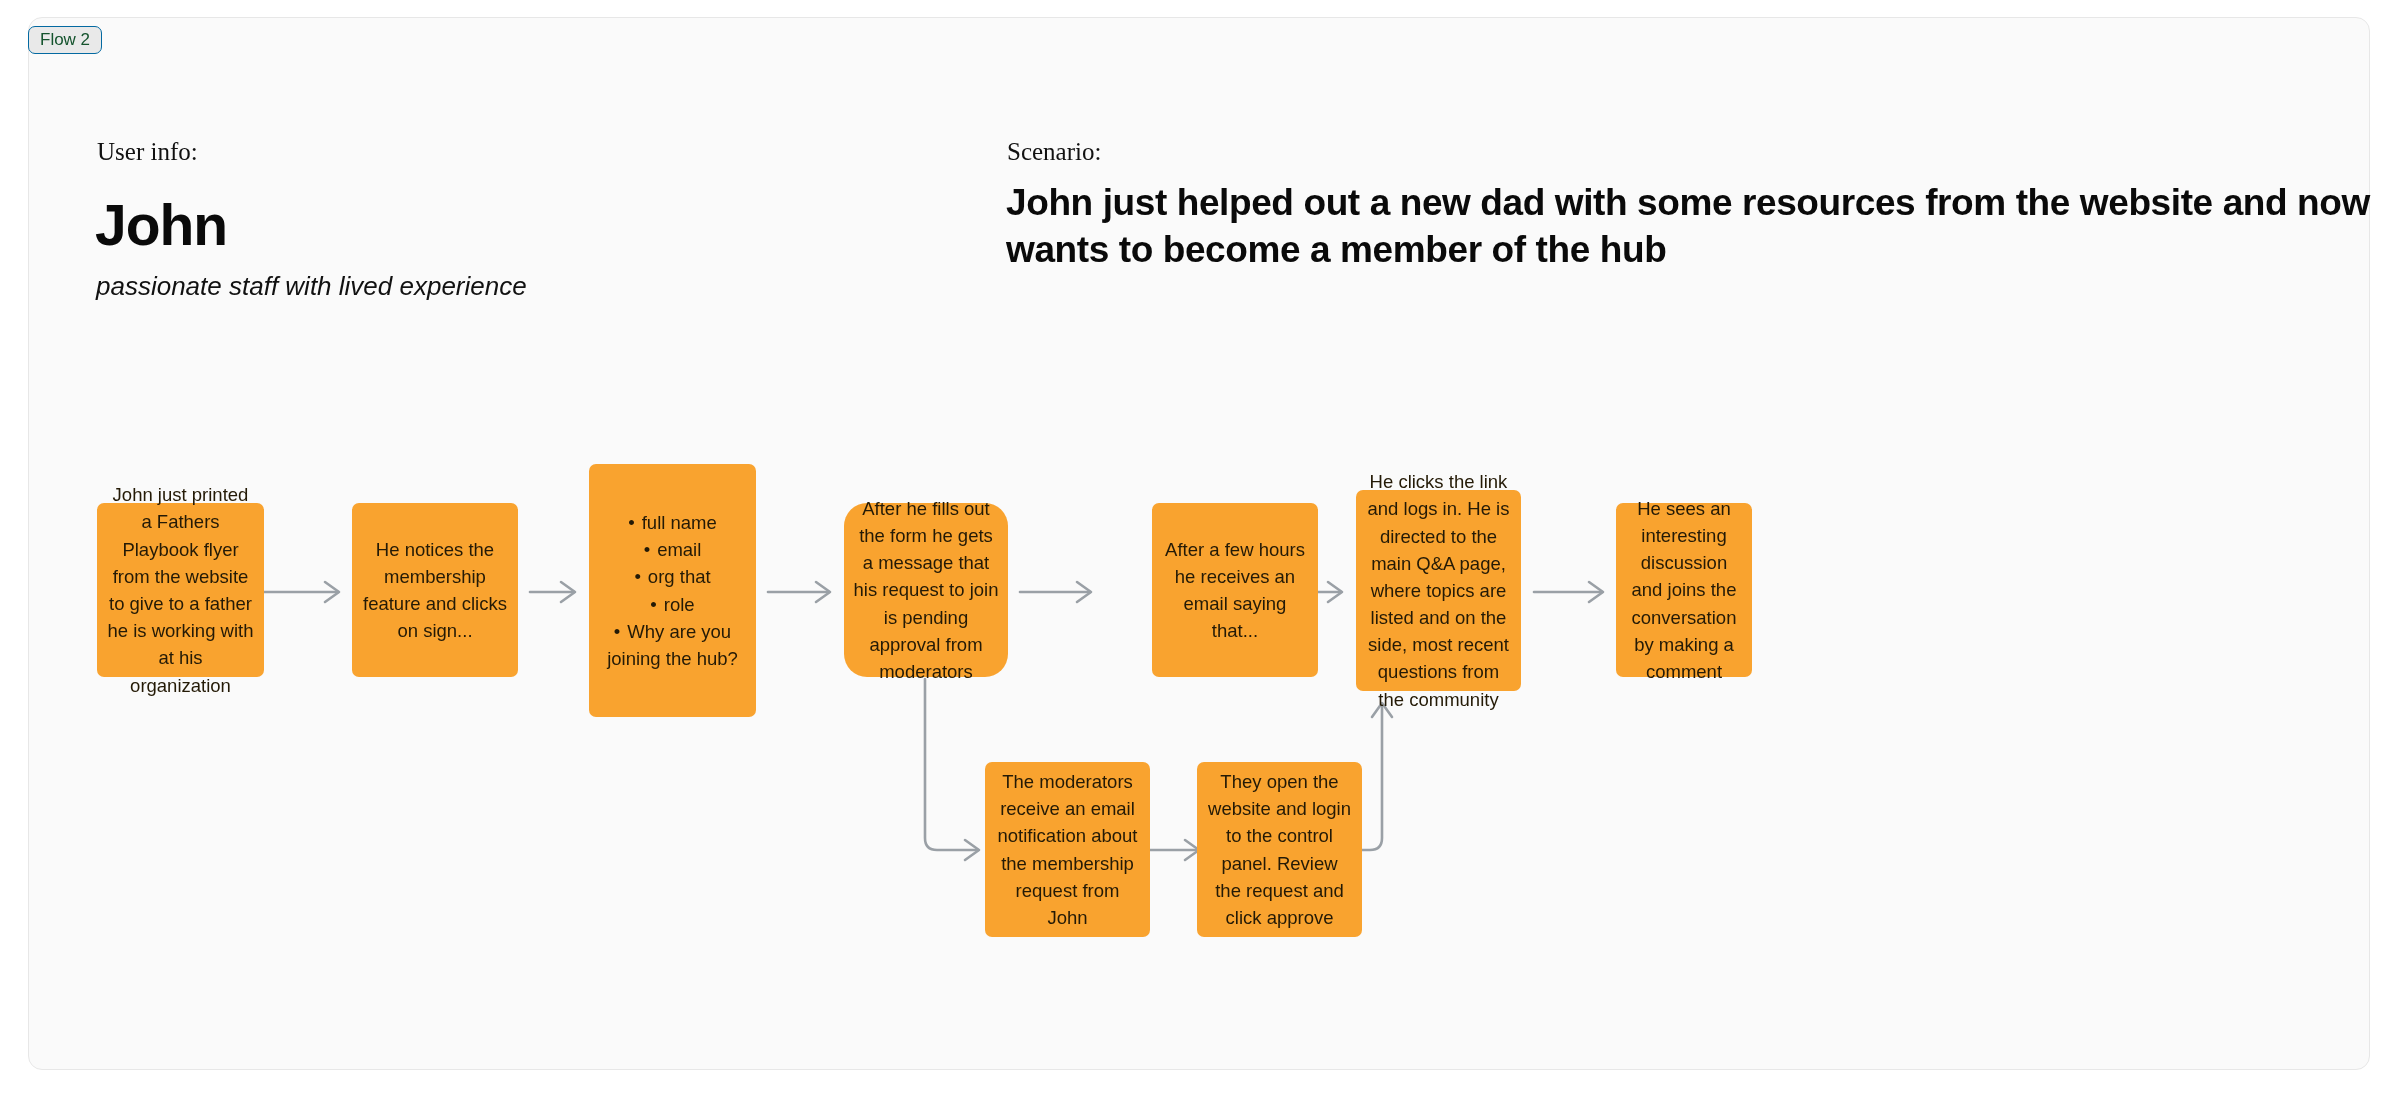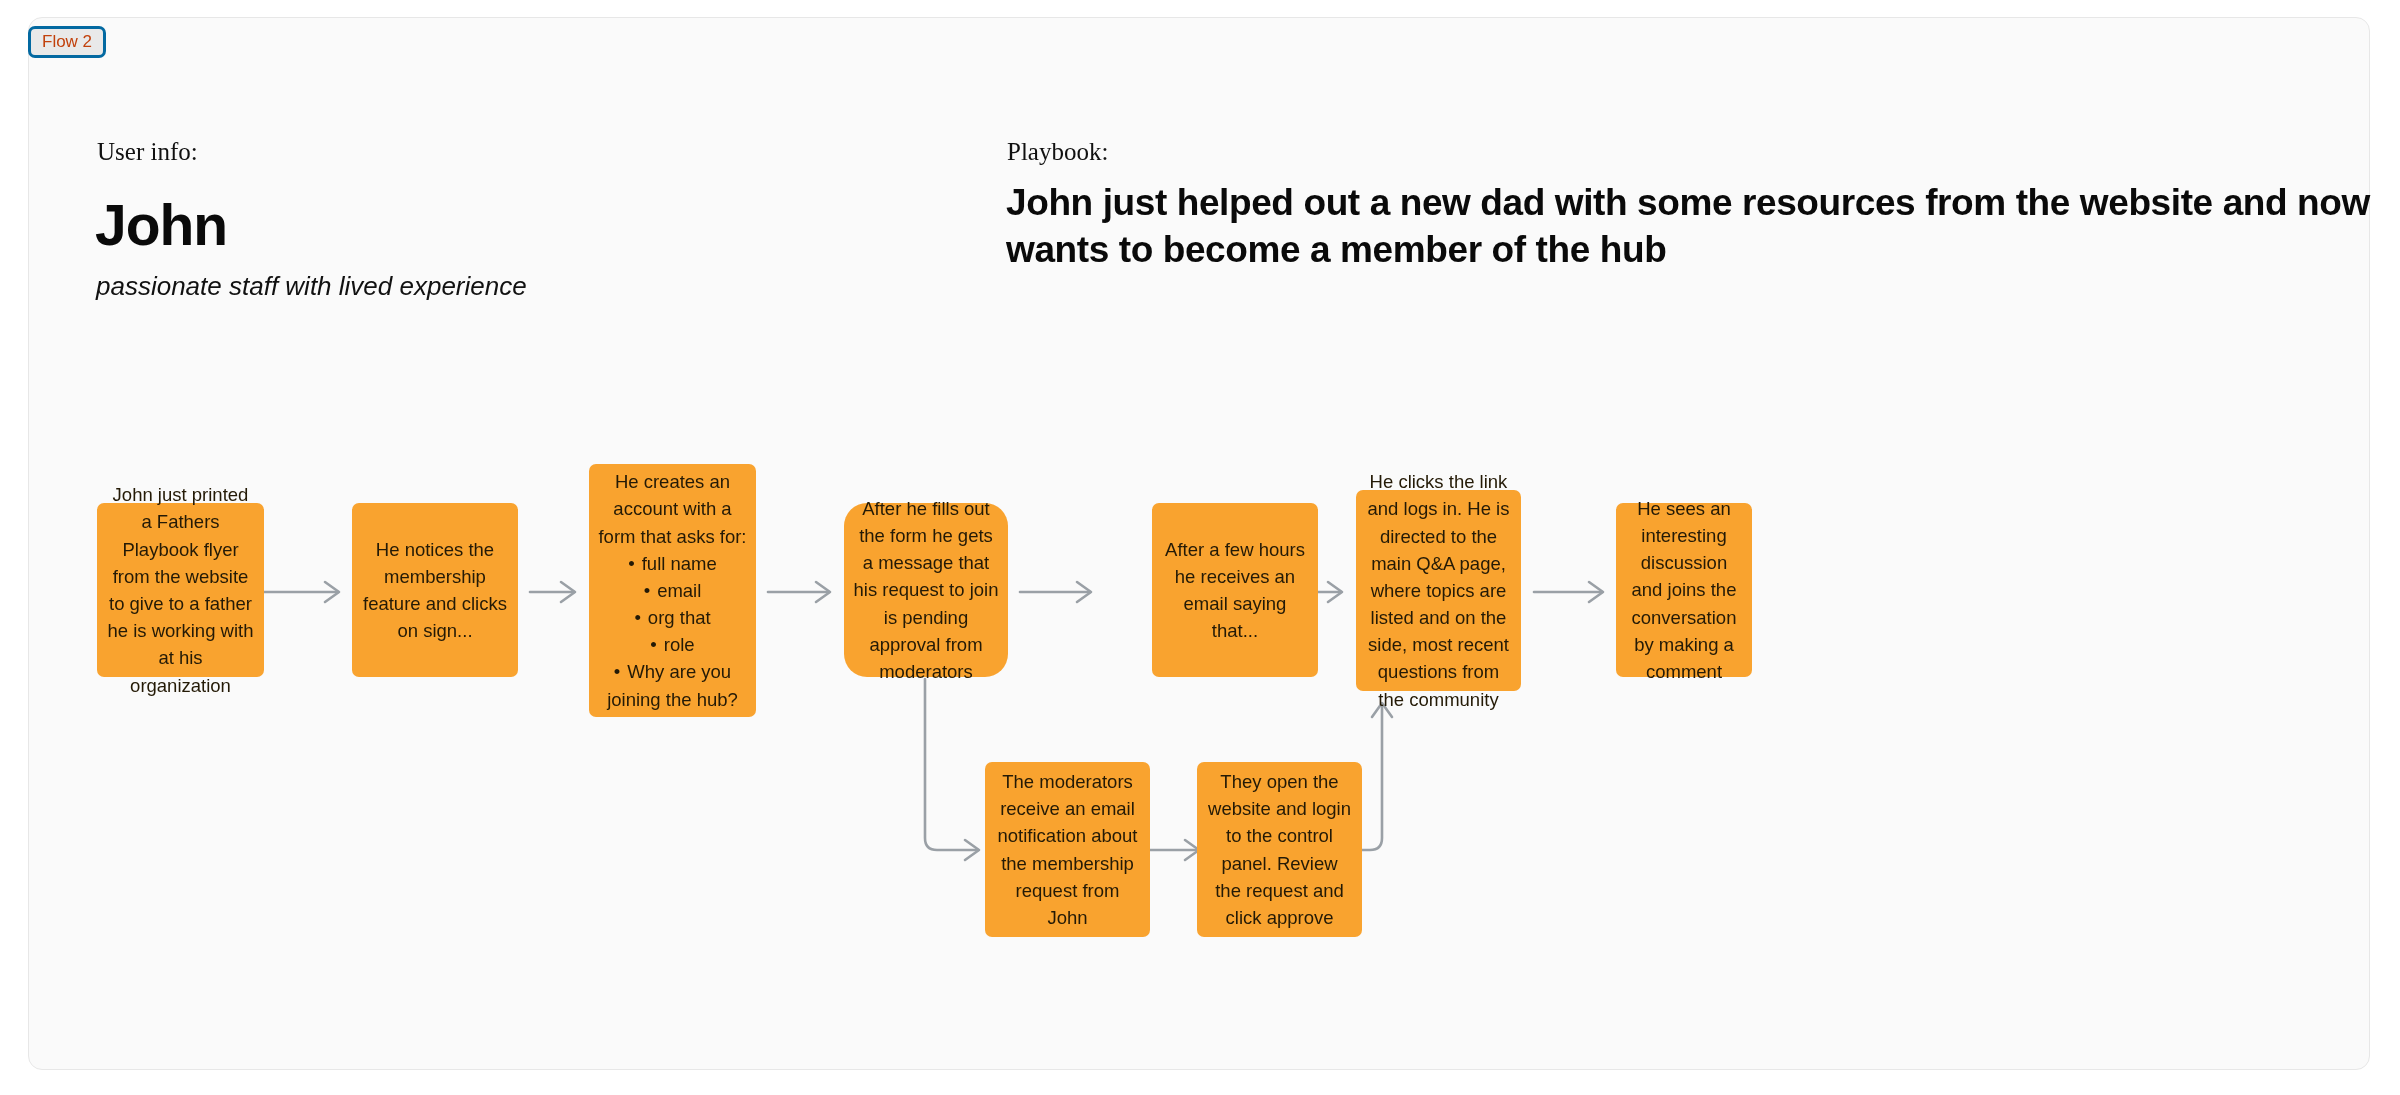--- a/index.html
+++ b/index.html
@@ -1,21 +1,21 @@
 <!DOCTYPE html>
 <html><head>
 <meta charset="utf-8">
 <style>
   html,body{margin:0;padding:0;background:#ffffff;}
   body{width:2400px;height:1095px;font-family:"Liberation Sans",sans-serif;overflow:hidden;}
   #frame{position:absolute;left:28px;top:17px;width:2342px;height:1053px;background:#FAFAFA;
          border:1px solid #E7E7E7;border-radius:14px;box-sizing:border-box;}
-  #flow-badge{position:absolute;left:28px;top:26px;background:#E9E9E9;color:#c2410c;
+  #flow-badge{position:absolute;left:28px;top:26px;background:#E9E9E9;color:#14532d;
          font-size:17px;padding:4px 11px 5px;border-radius:7px;line-height:1;
-         border:3px solid #0369a1;z-index:5;font-family:"Liberation Sans",sans-serif;}
+         border:1px solid #0369a1;z-index:5;font-family:"Liberation Sans",sans-serif;}
   .lbl{position:absolute;font-size:25px;color:#111111;white-space:nowrap;font-family:Liberation Serif, serif;}
   #user-name{position:absolute;font-size:57px;font-weight:bold;color:#0a0a0a;letter-spacing:-1px;white-space:nowrap;}
   #user-sub{position:absolute;font-size:26px;font-style:italic;color:#111111;white-space:nowrap;}
   #scenario-head{position:absolute;font-size:37px;font-weight:bold;color:#0a0a0a;line-height:1.28;
          width:1400px;letter-spacing:-0.4px;}
   .node{position:absolute;background:#F9A32F;border-radius:7px;display:flex;align-items:center;
          justify-content:center;box-sizing:border-box;padding:6px 9px;}
   .node .txt{font-size:18.5px;line-height:1.47;color:#241a06;text-align:center;width:100%;}
   .node ul{margin:0;padding:0;list-style:none;}
   .node li{font-size:18.5px;line-height:1.47;color:#241a06;text-align:center;}
@@ -26,21 +26,21 @@
 <body>
 
 <div id="frame"></div>
 
 <div id="flow-badge">Flow 2</div>
 
 <div class="lbl" style="left:97px;top:138px;">User info:</div>
 <div id="user-name" style="left:95px;top:192px;text-align:right;">John</div>
 <div id="user-sub" style="left:96px;top:271px;">passionate staff with lived experience</div>
 
-<div class="lbl" style="left:1007px;top:138px;">Playbook:</div>
+<div class="lbl" style="left:1007px;top:138px;">Scenario:</div>
 <div id="scenario-head" style="left:1006px;top:179px;">John just helped out a new dad with some resources from the website and now wants to become a member of the hub</div>
 
 <svg id="wires">
   <g fill="none" stroke="#9AA0A6" stroke-width="2.6" stroke-linecap="round" stroke-linejoin="round">
     <path d="M264,592 H338"></path>
       <path d="M325,582 L339,592 L325,602"></path>
     <path d="M530,592 H574"></path>
       <path d="M561,582 L575,592 L561,602"></path>
     <path d="M768,592 H829"></path>
       <path d="M816,582 L830,592 L816,602"></path>
@@ -61,21 +61,20 @@
 
 <div class="node" style="left:97px;top:503px;width:167px;height:174px;">
   <div class="txt">John just printed a Fathers Playbook flyer from the website to give to a father he is working with at his organization</div>
 </div>
 
 <div class="node" style="left:352px;top:503px;width:166px;height:174px;">
   <div class="txt">He notices the membership feature and clicks on sign...</div>
 </div>
 
 <div class="node" style="left:589px;top:464px;width:167px;height:253px;flex-direction:column;justify-content:center;">
-  <div class="txt">He creates an account with a form that asks for:</div>
   <ul>
     <li>full name</li>
     <li>email</li>
     <li>org that</li>
     <li>role</li>
     <li>Why are you joining the hub?</li>
   </ul>
 </div>
 
 <div class="node" style="left:844px;top:503px;width:164px;height:174px;border-radius:23px;">

